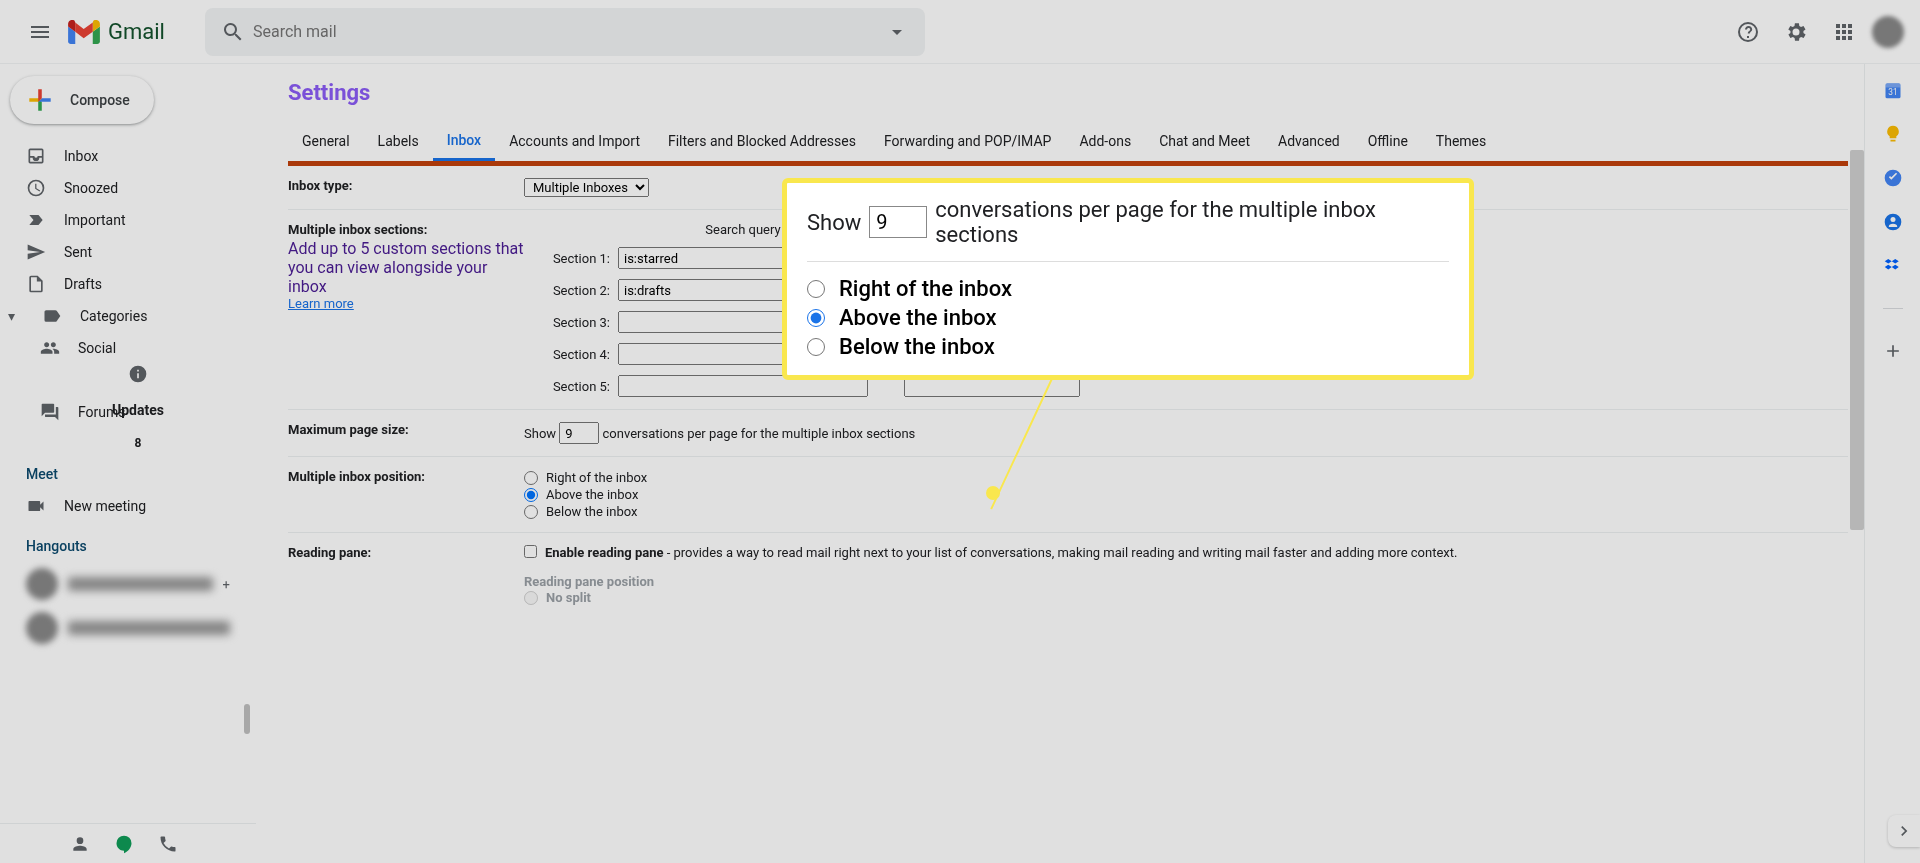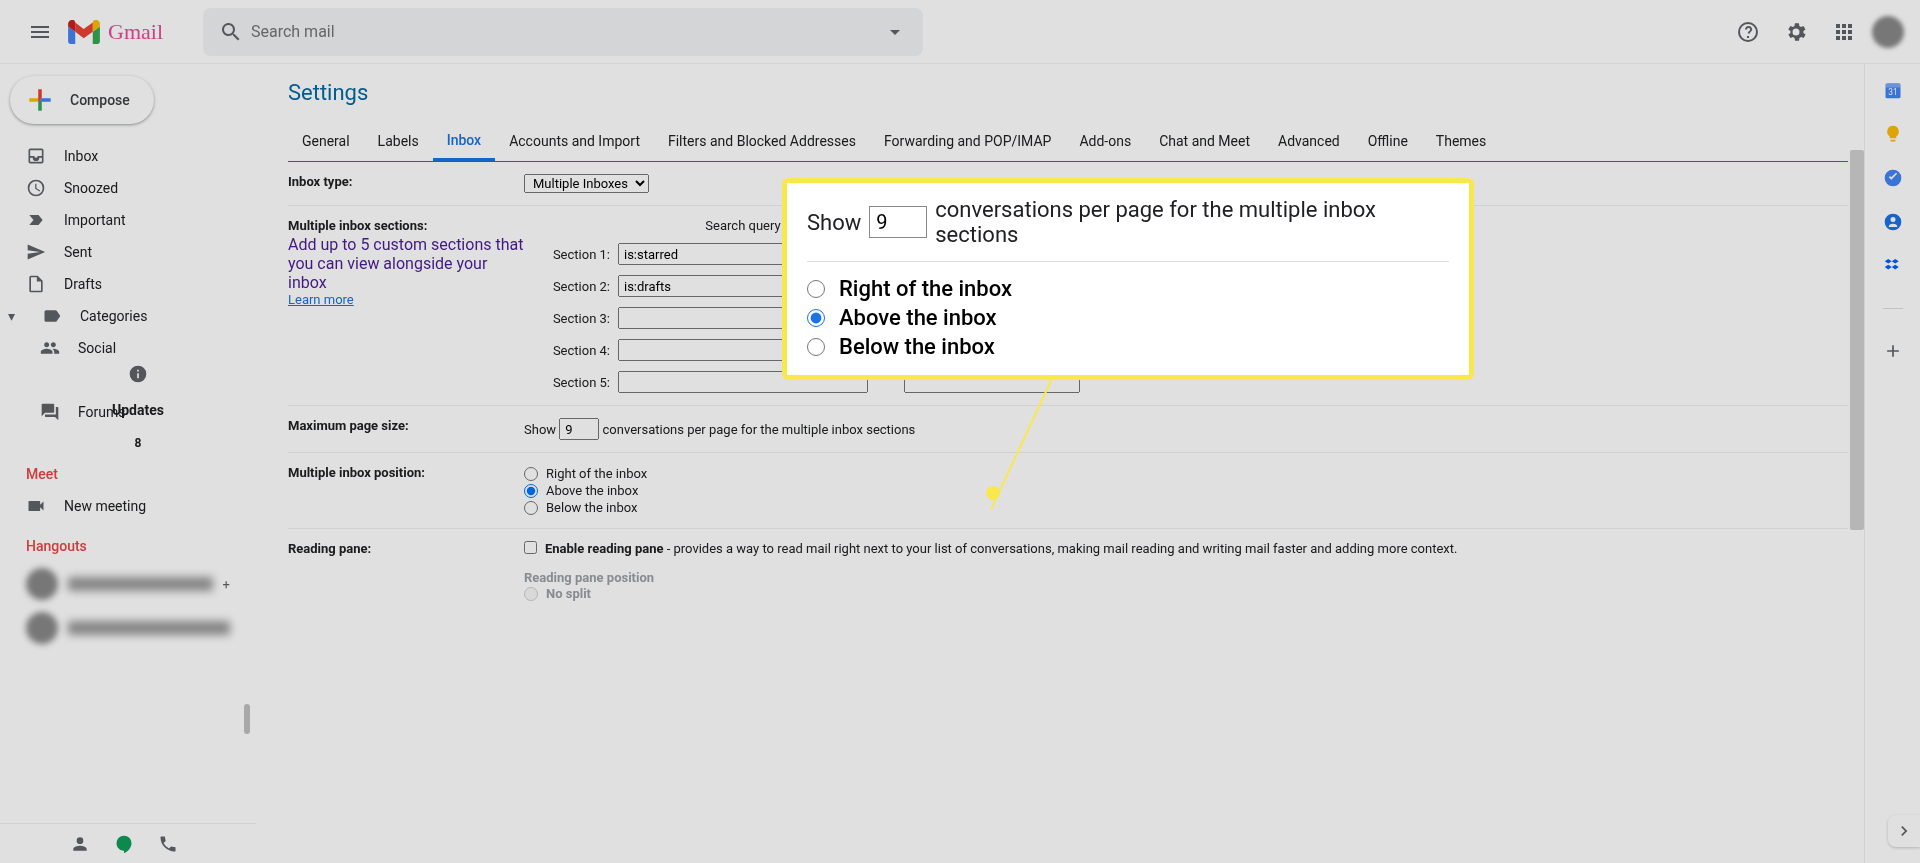--- a/index.html
+++ b/index.html
@@ -4,21 +4,21 @@
 <style>
 * { margin: 0; padding: 0; box-sizing: border-box; font-family: 'Google Sans', Roboto, Arial, sans-serif; }
 body { background: #fff; overflow: hidden; width: 1920px; height: 863px; position: relative; }
 .dim-overlay { position: absolute; top: 0; left: 0; width: 100%; height: 100%; background: rgba(0,0,0,0.12); z-index: 10; pointer-events: none; }
 
 
 .header { height: 64px; display: flex; align-items: center; padding: 0 16px; border-bottom: 1px solid #f1f3f4; position: relative; z-index: 1; }
 .menu-btn { width: 48px; height: 48px; display: flex; align-items: center; justify-content: center; border-radius: 50%; cursor: pointer; color: #5f6368; }
 .logo-wrap { display: flex; align-items: center; gap: 8px; margin-left: 4px; margin-right: 40px; }
 .gmail-logo { width: 32px; height: 24px; }
-.gmail-text { font-size: 22px; color: #ec4899; font-weight: 400; font-family: Liberation Serif, serif; }
+.gmail-text { font-size: 22px; color: #14532d; font-weight: 400; }
 .search-container { width: 720px; height: 48px; background: #f1f3f4; border-radius: 8px; display: flex; align-items: center; padding: 0 8px; }
 .search-icon-btn { width: 40px; height: 40px; display: flex; align-items: center; justify-content: center; color: #5f6368; }
 .search-input { flex: 1; border: none; background: transparent; font-size: 16px; color: #5f6368; outline: none; }
 .search-dropdown { width: 40px; height: 40px; display: flex; align-items: center; justify-content: center; color: #5f6368; }
 .header-right { margin-left: auto; display: flex; align-items: center; gap: 8px; }
 .header-icon { width: 40px; height: 40px; display: flex; align-items: center; justify-content: center; color: #5f6368; cursor: pointer; border-radius: 50%; }
 .avatar { width: 32px; height: 32px; border-radius: 50%; background: #888; filter: blur(2px); }
 
 
 .main-layout { display: flex; height: calc(100% - 64px); }
@@ -26,32 +26,32 @@
 .compose-btn { margin: 4px 10px 16px 10px; height: 48px; padding: 0 24px 0 14px; display: inline-flex; align-items: center; gap: 14px; border-radius: 24px; background: #fff; box-shadow: 0 1px 2px rgba(60,64,67,.3), 0 1px 3px 1px rgba(60,64,67,.15); cursor: pointer; font-size: 14px; color: #3c4043; font-weight: 500; }
 .compose-plus { width: 32px; height: 32px; }
 .nav-item { height: 32px; padding: 0 12px 0 26px; display: flex; align-items: center; gap: 18px; font-size: 14px; color: #202124; cursor: pointer; border-radius: 0 16px 16px 0; margin-right: 8px; }
 .nav-item.sub { padding-left: 40px; }
 .nav-item .icon { width: 20px; height: 20px; color: #5f6368; display: flex; align-items: center; justify-content: center; }
 .nav-item .label { flex: 1; }
 .nav-item .count { font-size: 12px; color: #202124; }
 .nav-item.bold .label, .nav-item.bold .count { font-weight: 700; }
 .nav-item.category-root { padding-left: 8px; }
 .chevron { width: 16px; color: #5f6368; }
-.section-title { padding: 16px 0 8px 26px; font-size: 14px; font-weight: 500; color: #ef4444; }
+.section-title { padding: 16px 0 8px 26px; font-size: 14px; font-weight: 500; color: #0c4a6e; }
 .hangout-item { display: flex; align-items: center; gap: 10px; padding: 6px 26px; font-size: 13px; }
 .hangout-avatar { width: 32px; height: 32px; border-radius: 50%; background: #888; filter: blur(3px); }
 .hangout-name { flex: 1; filter: blur(4px); color: #444; height: 14px; background: #999; border-radius: 2px; }
 .plus-icon { color: #5f6368; cursor: pointer; }
 .hangout-footer { position: absolute; bottom: 0; left: 0; width: 256px; height: 40px; display: flex; align-items: center; justify-content: flex-start; gap: 4px; border-top: 1px solid #eceff1; padding-left: 60px; }
 .hangout-footer .icon { width: 40px; height: 40px; display: flex; align-items: center; justify-content: center; color: #5f6368; }
 
 
 .content { flex: 1; overflow-y: auto; padding: 0 16px 0 32px; position: relative; }
-.settings-title { font-size: 22px; color: #0369a1; padding: 16px 0; font-weight: 400; }
-.tabs { display: flex; border-bottom: 1px solid #c2410c; }
+.settings-title { font-size: 22px; color: #8b5cf6; padding: 16px 0; font-weight: 700; }
+.tabs { display: flex; border-bottom: 5px solid #c2410c; }
 .tab { padding: 0 14px; height: 40px; display: flex; align-items: center; font-size: 14px; color: #1a73e8; cursor: pointer; }
 .tab.active { color: #1a73e8; border-bottom: 3px solid #1a73e8; font-weight: 500; }
 .tab:not(.active) { color: #202124; }
 .setting-row { display: flex; padding: 12px 0; border-bottom: 1px solid #eceff1; font-size: 13px; color: #202124; }
 .setting-label { width: 236px; font-weight: 700; flex-shrink: 0; }
 .setting-label .sub { font-weight: 400; color: #4c1d95; display: block; margin-top: 2px; font-size: 16px; }
 .setting-label .learn { color: #1a73e8; font-weight: 400; font-size: 13px; }
 .setting-body { flex: 1; }
 .setting-body select { font-size: 13px; padding: 0 4px; }
 .section-grid { display: grid; grid-template-columns: 86px 250px 20px 176px; gap: 10px 8px; align-items: center; font-size: 13px; }

